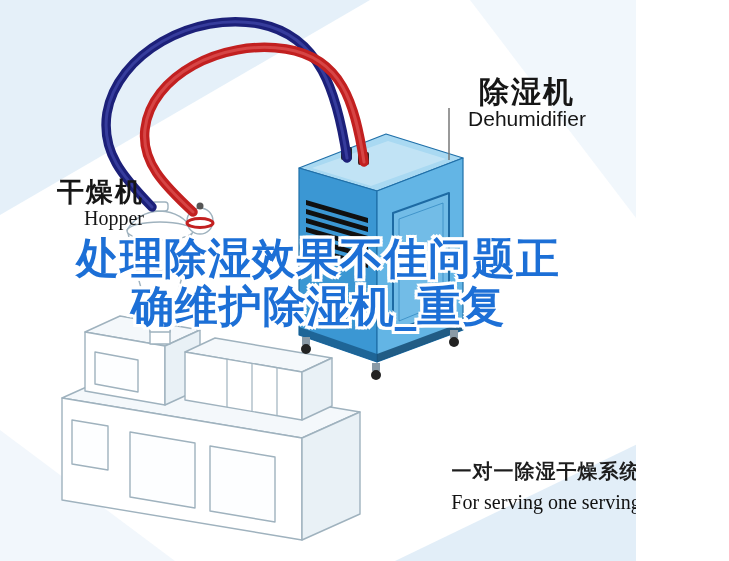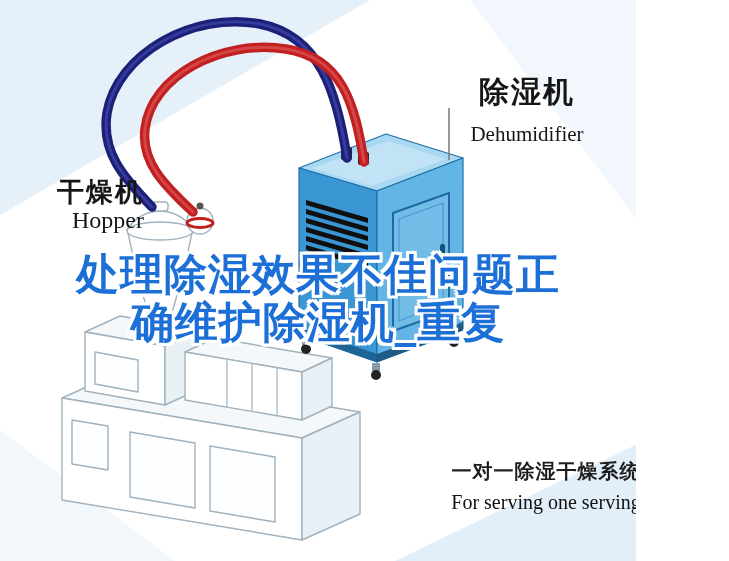--- a/index.html
+++ b/index.html
@@ -31,28 +31,28 @@
 
   
   .pipe-navy-o{fill:none;stroke:var(--pipe-navy,#1c2079);stroke-width:9.5;stroke-linecap:round;}
   .pipe-navy-i{fill:none;stroke:#5058c0;stroke-width:3;opacity:.5;stroke-linecap:round;}
   .pipe-red-o{fill:none;stroke:var(--pipe-red,#c22020);stroke-width:9.5;stroke-linecap:round;}
   .pipe-red-i{fill:none;stroke:#ea6a6a;stroke-width:3;opacity:.5;stroke-linecap:round;}
 
   
   .dehu-label{position:absolute;left:452px;top:76px;width:150px;text-align:center;line-height:1.05;}
   .dehu-label .zh{font-size:30px;font-weight:700;color:var(--ink,#161616);letter-spacing:2px;}
-  .dehu-label .en{font-size:21px;font-family:Liberation Serif, serif;color:var(--ink,#161616);margin-top:15px;}
+  .dehu-label .en{font-size:21px;font-family:Liberation Sans, sans-serif;color:var(--ink,#161616);margin-top:0;}
 
   .hopper-label{position:absolute;left:44px;top:178px;width:100px;text-align:right;line-height:1.05;}
   .hopper-label .zh{font-size:27px;font-weight:700;color:var(--ink,#161616);letter-spacing:2px;}
-  .hopper-label .en{font-size:24px;font-family:"Liberation Serif","DejaVu Serif",serif;color:var(--ink,#161616);margin-top:2px;}
+  .hopper-label .en{font-size:20px;font-family:"Liberation Serif","DejaVu Serif",serif;color:var(--ink,#161616);margin-top:2px;}
 
   .main-title{
-    position:absolute;left:0;top:250px;width:100%;text-align:center;
+    position:absolute;left:0;top:234px;width:100%;text-align:center;
     font-size:43px;font-weight:800;line-height:1.12;letter-spacing:1px;
     color:var(--title-blue,#1c6fd6);
     text-shadow:
       -3px -3px 0 #fff, 3px -3px 0 #fff, -3px 3px 0 #fff, 3px 3px 0 #fff,
       -3px 0 0 #fff, 3px 0 0 #fff, 0 -3px 0 #fff, 0 3px 0 #fff;
   }
 
   .caption{position:absolute;left:412px;top:458px;width:268px;text-align:center;}
   .caption .zh{font-size:20px;font-weight:700;color:#1d1d1d;letter-spacing:1px;}
   .caption .en{font-size:20px;font-family:"Liberation Serif","DejaVu Serif",serif;color:#111;margin-top:6px;}

